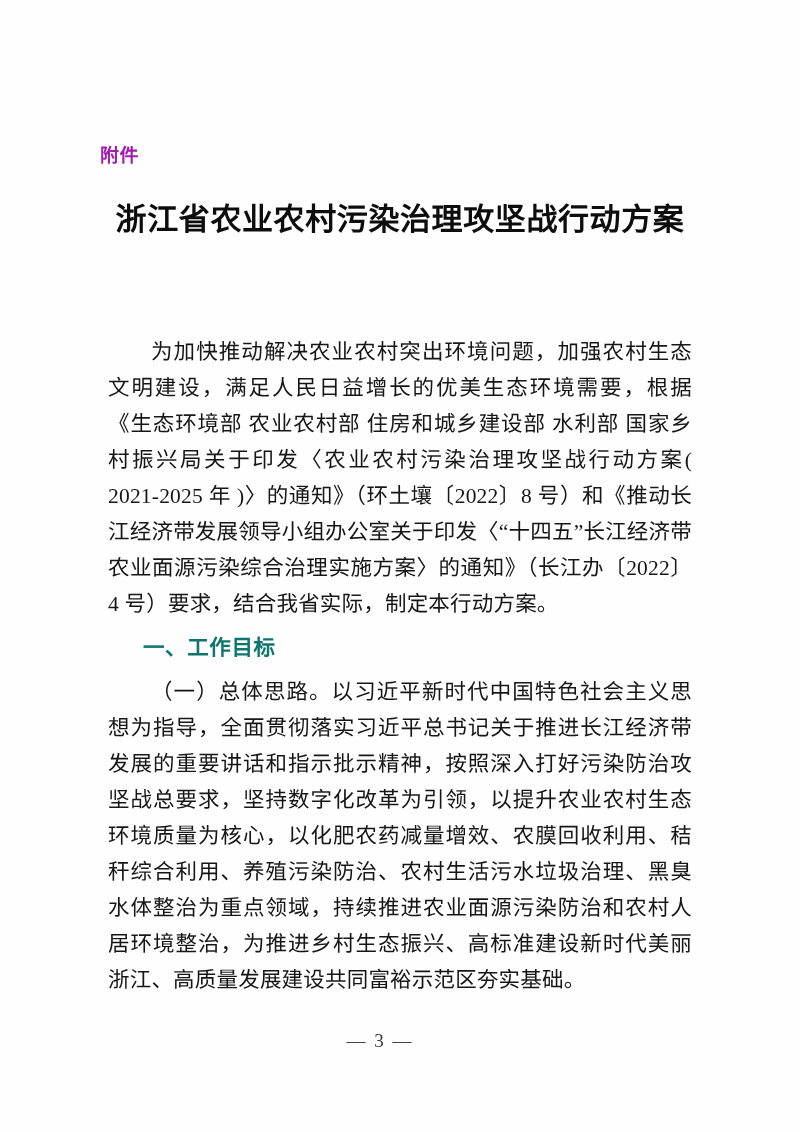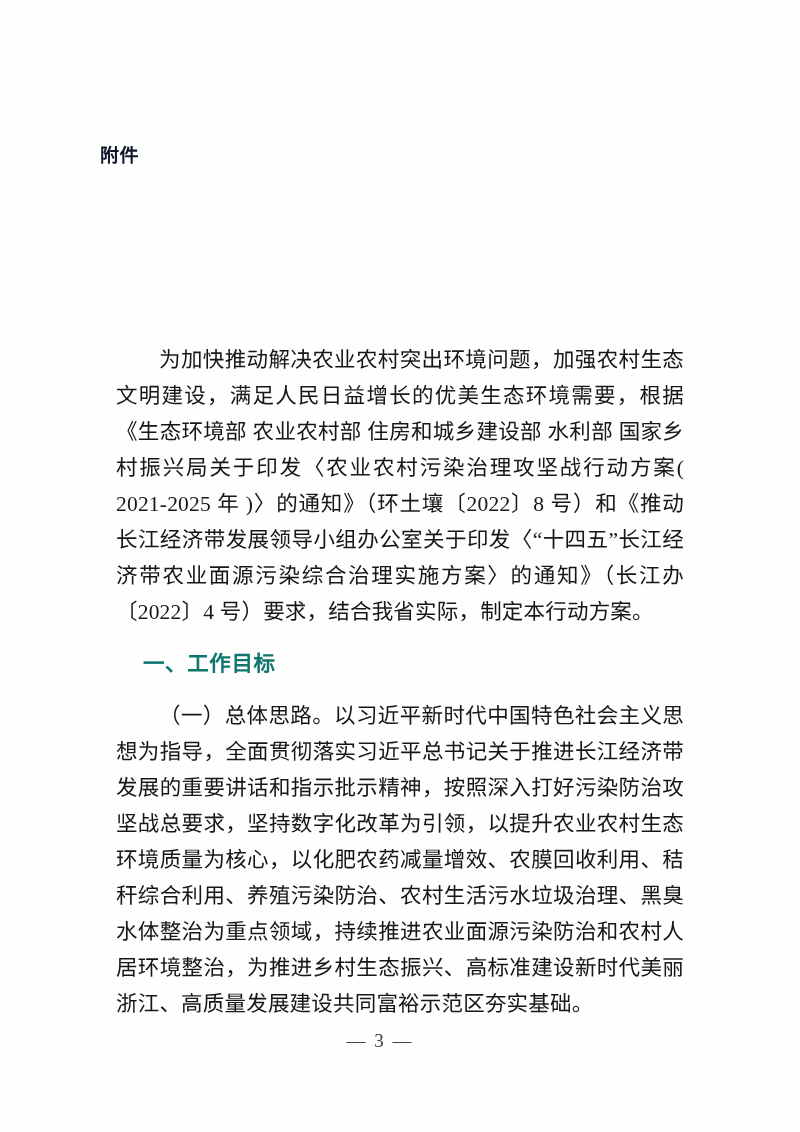--- a/index.html
+++ b/index.html
@@ -26,21 +26,21 @@
 
   
   .attach-label {
     position: absolute;
     left: 100px;
     top: 146px;
     font-family: "Liberation Sans", "DejaVu Sans", sans-serif;
     font-size: 19px;
     font-weight: 600;
     letter-spacing: 0.5px;
-    color: #0f172a;
+    color: #a21caf;
     line-height: 1;
   }
 
   
   .doc-title-block {
     position: absolute;
     left: 100px;
     top: 200px;
     width: 600px;
     text-align: center;
@@ -65,21 +65,21 @@
   }
 
   
   .body-block {
     position: absolute;
     left: 100px;
     top: 326px;
     width: 600px;
   }
   p.para {
-    margin: 16px;
+    margin: 8px;
     font-size: 21.5px;
     line-height: 36px;
     text-align: justify;
     text-justify: inter-ideograph;
     text-indent: 2em;
     letter-spacing: 0.2px;
     color: #161616;
     font-family: "Liberation Serif", "DejaVu Serif", serif;
   }
   h2.section-heading {
@@ -111,20 +111,21 @@
   }
 </style>
 </head>
 <body>
 
 <div class="page">
 
   <div class="attach-label">附件</div>
 
   <div class="doc-title-block">
+    <div class="doc-title-main">浙江省农业农村污染治理攻坚战行动方案</div>
   </div>
 
   <div class="body-block">
     <p class="para">为加快推动解决农业农村突出环境问题，加强农村生态文明建设，满足人民日益增长的优美生态环境需要，根据《生态环境部 农业农村部 住房和城乡建设部 水利部 国家乡村振兴局关于印发〈农业农村污染治理攻坚战行动方案( 2021-2025 年 )〉的通知》（环土壤〔2022〕8 号）和《推动长江经济带发展领导小组办公室关于印发〈“十四五”长江经济带农业面源污染综合治理实施方案〉的通知》（长江办〔2022〕4 号）要求，结合我省实际，制定本行动方案。</p>
     <h2 class="section-heading">一、工作目标</h2>
     <p class="para">（一）总体思路。以习近平新时代中国特色社会主义思想为指导，全面贯彻落实习近平总书记关于推进长江经济带发展的重要讲话和指示批示精神，按照深入打好污染防治攻坚战总要求，坚持数字化改革为引领，以提升农业农村生态环境质量为核心，以化肥农药减量增效、农膜回收利用、秸秆综合利用、养殖污染防治、农村生活污水垃圾治理、黑臭水体整治为重点领域，持续推进农业面源污染防治和农村人居环境整治，为推进乡村生态振兴、高标准建设新时代美丽浙江、高质量发展建设共同富裕示范区夯实基础。</p>
   </div>
 
   <div class="page-footer">
     <span class="page-number">— 3 —</span>

